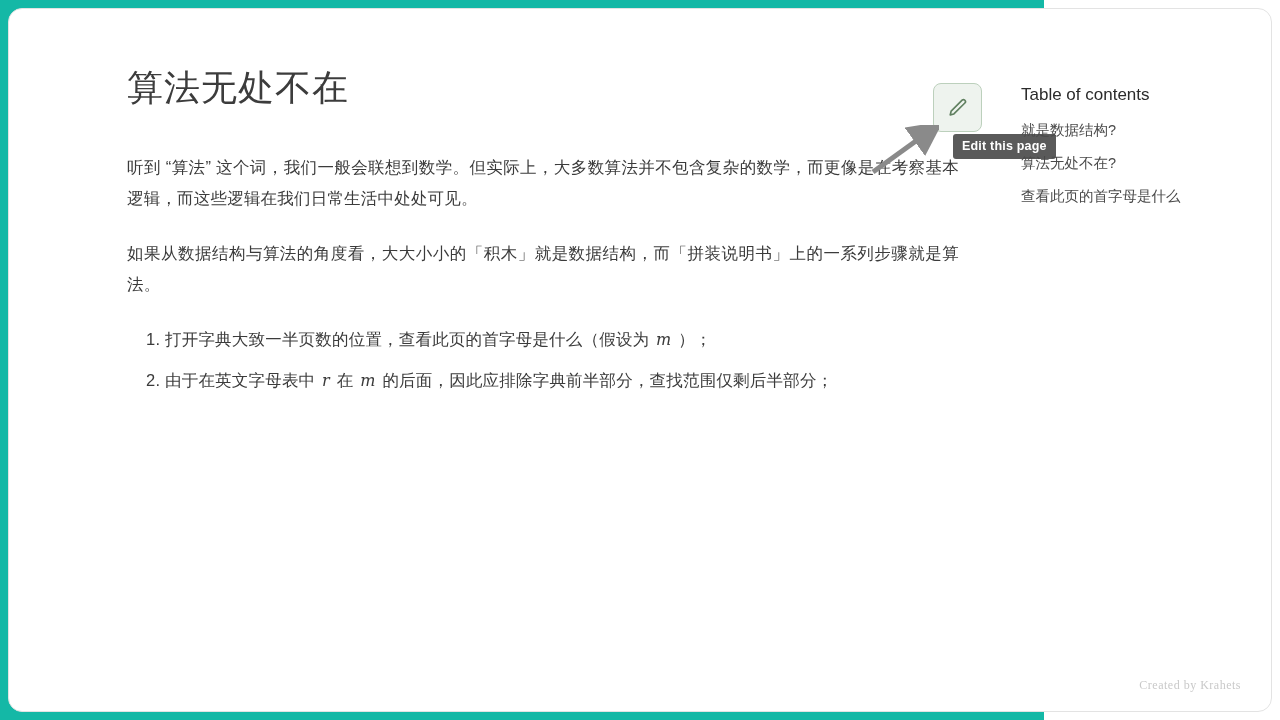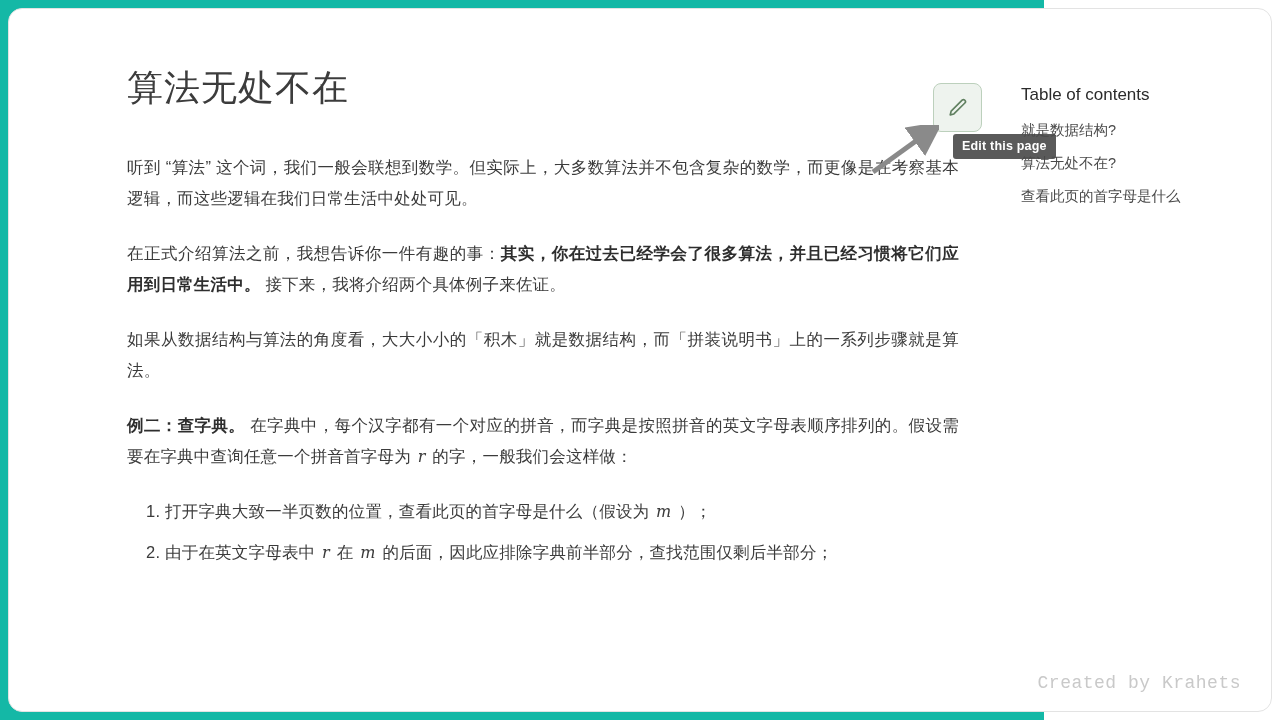--- a/index.html
+++ b/index.html
@@ -140,52 +140,46 @@
     width: 70px;
     height: 52px;
     pointer-events: none;
   }
 
   
   #footer {
     position: absolute;
     right: 30px;
     bottom: 18px;
-    font-family: Liberation Mono, monospace;
-    font-size: 18px;
+    font-family: Liberation Serif, serif;
+    font-size: 12px;
     color: #c9c9c9;
     letter-spacing: 0.5px;
   }
 </style>
 </head>
 <body>
 
 <div id="page">
   <div id="frame">
 
     <div id="article">
 
       <h1 id="doc-title">算法无处不在</h1>
 
       <p class="para">
         <span>听到 “算法” 这个词，我们一般会联想到数学。但实际上，大多数算法并不包含复杂的数学，而更像是在考察基本逻辑，而这些逻辑在我们日常生活中处处可见。</span>
       </p>
 
-      <p class="para">
-        <span>在正式介绍算法之前，我想告诉你一件有趣的事：</span><b>其实，你在过去已经学会了很多算法，并且已经习惯将它们应用到日常生活中。</b><span> 接下来，我将介绍两个具体例子来佐证。</span>
-      </p>
 
 
       <p class="para">
         <span>如果从数据结构与算法的角度看，大大小小的「积木」就是数据结构，而「拼装说明书」上的一系列步骤就是算法。</span>
       </p>
 
-      <p class="para">
-        <b>例二：查字典。</b><span> 在字典中，每个汉字都有一个对应的拼音，而字典是按照拼音的英文字母表顺序排列的。假设需要在字典中查询任意一个拼音首字母为 </span><span class="mathvar">r</span><span> 的字，一般我们会这样做：</span>
-      </p>
 
       <ol class="steps">
         <li><span>打开字典大致一半页数的位置，查看此页的首字母是什么（假设为 </span><span class="mathvar">m</span><span> ）；</span></li>
         <li><span>由于在英文字母表中 </span><span class="mathvar">r</span><span> 在 </span><span class="mathvar">m</span><span> 的后面，因此应排除字典前半部分，查找范围仅剩后半部分；</span></li>
       </ol>
     </div>
 
     <div id="edit-btn">
       <span>
         <svg width="22" height="22" viewBox="0 0 24 24" fill="none" stroke="#5f7f5f" stroke-width="1.8" stroke-linecap="round" stroke-linejoin="round">

